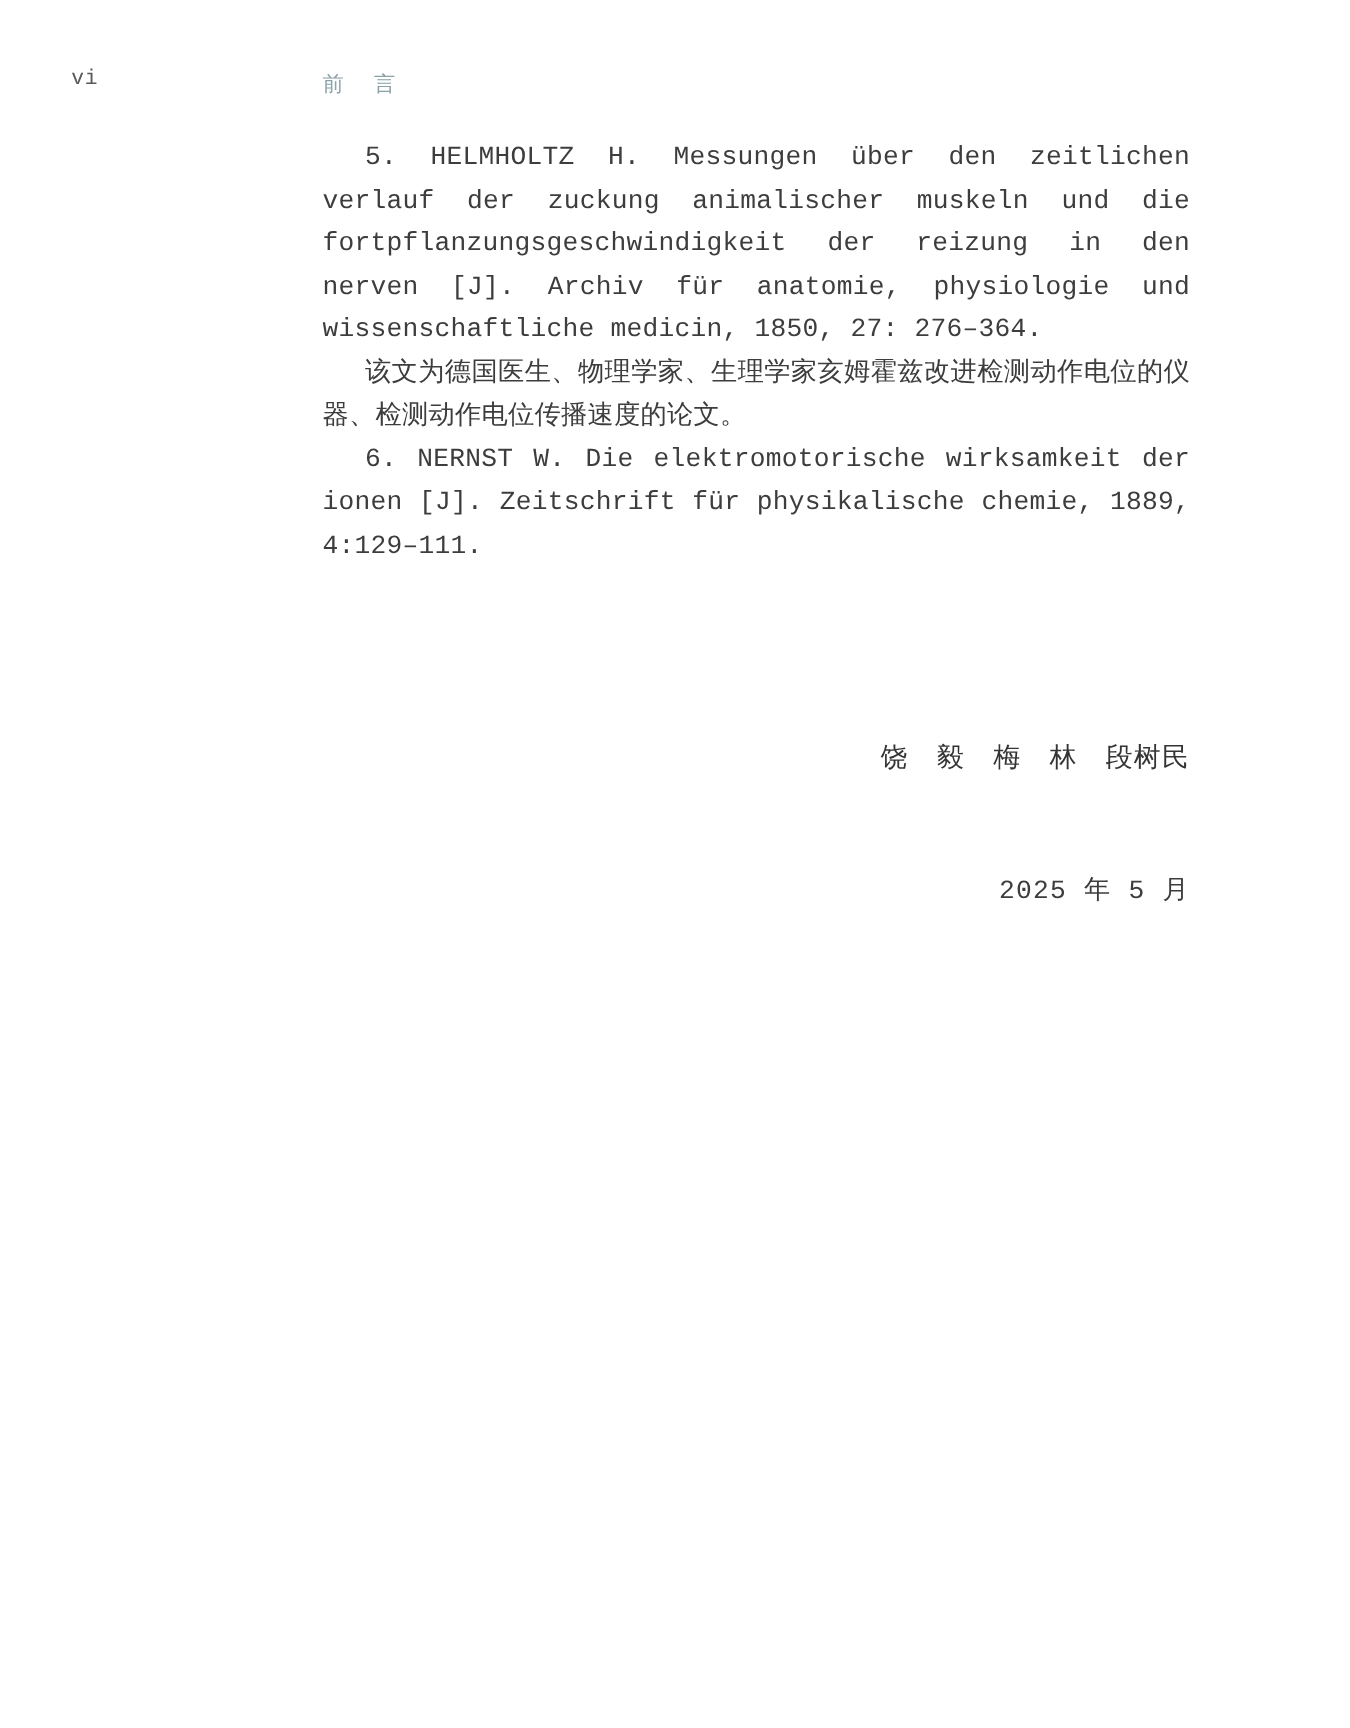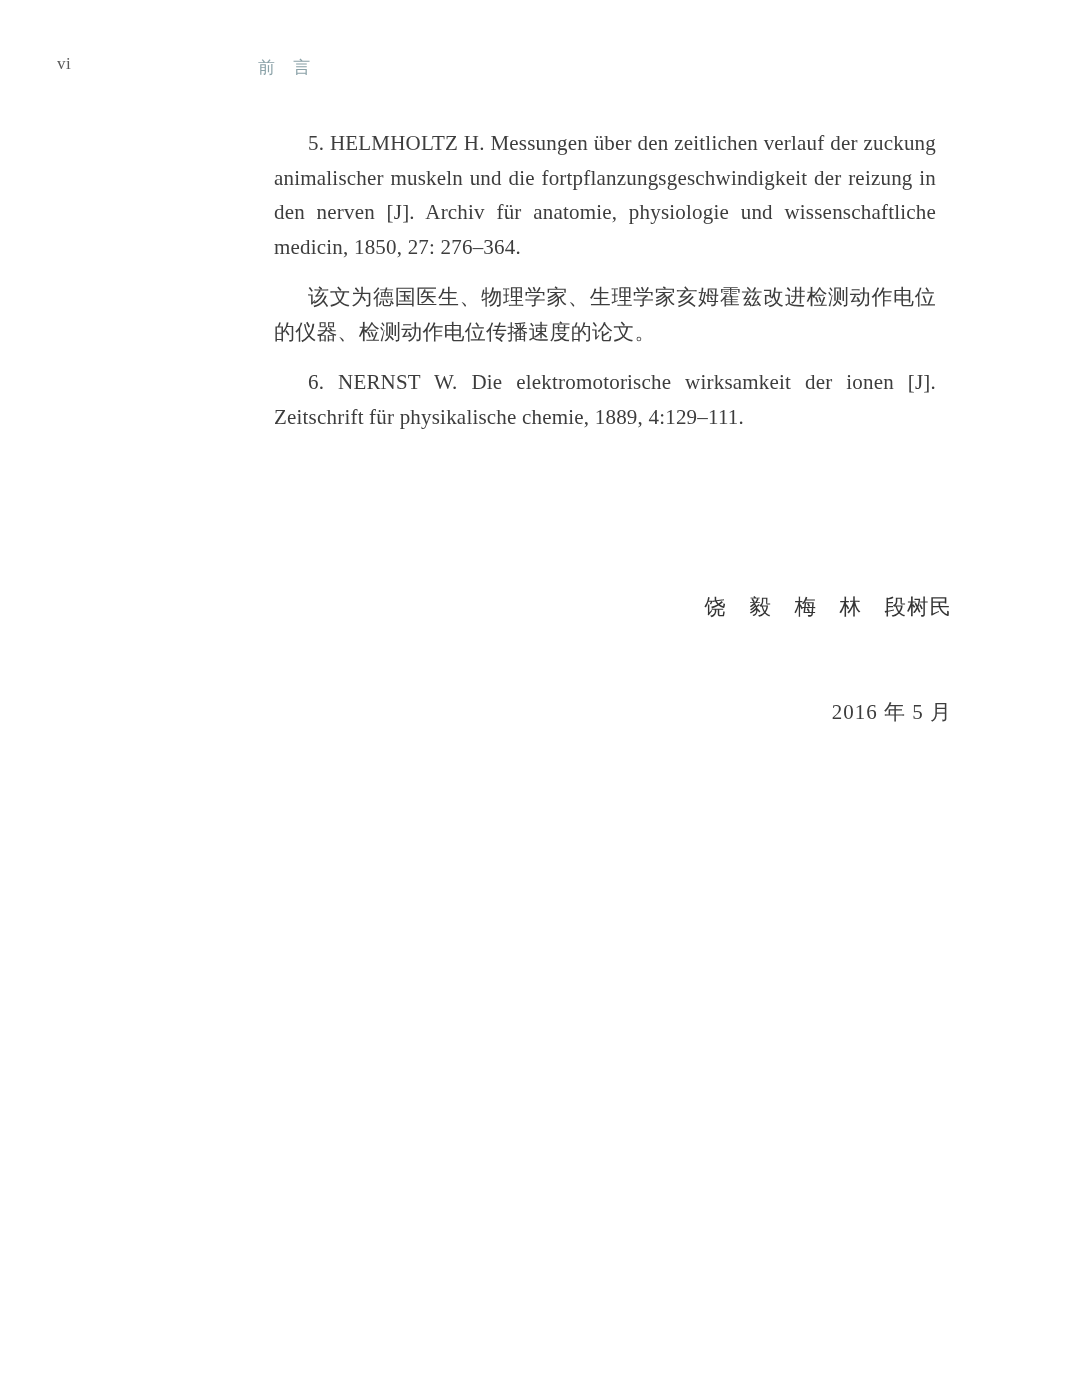--- a/index.html
+++ b/index.html
@@ -6,21 +6,21 @@
     margin: 0;
     padding: 0;
     background: #ffffff;
   }
   .page {
     position: relative;
     width: 1080px;
     height: 1186px;
     background: #ffffff;
     overflow: hidden;
-    font-family: Liberation Serif, serif;
+    font-family: Liberation Mono, monospace;
     color: #3d3d3d;
   }
   .page-number {
     position: absolute;
     left: 57px;
     top: 54px;
     font-size: 17px;
     color: #5a5a5a;
     letter-spacing: 0.5px;
   }
@@ -37,39 +37,38 @@
     position: absolute;
     left: 258px;
     top: 110px;
     width: 694px;
     font-size: 21px;
     line-height: 34.5px;
     color: #3d3d3d;
     letter-spacing: 0.2px;
   }
   .content p {
-    margin: 16px;
+    margin: 0;
     text-indent: 34px;
     text-align: justify;
   }
   .content p.cjk-note {
     text-align: justify;
     text-justify: inter-ideograph;
   }
   .signature {
     margin-top: 66px;
     text-align: right;
     line-height: 35px;
     white-space: pre-wrap;
   }
   .signature .names {
     font-size: 21.5px;
     letter-spacing: 1px;
     color: #343434;
-    margin-top: 20px;
   }
   .signature .date {
     font-size: 21px;
     color: #3d3d3d;
     letter-spacing: 1px;
   }
 </style>
 </head>
 <body>
 
@@ -85,18 +84,18 @@
 
     <p class="cjk-note">该文为德国医生、物理学家、生理学家亥姆霍兹改进检测动作电位的仪器、检测动作电位传播速度的论文。</p>
 
     <p>6. NERNST W. Die elektromotorische wirksamkeit der ionen [J]. Zeitschrift für physikalische chemie, 1889, 4:129–111.</p>
 
 
 
 
     <div class="signature">
       <div class="names">饶　毅　梅　林　段树民</div>
-      <div class="date">2016 年 5 月</div>
+      <div class="date">2025 年 5 月</div>
     </div>
 
   </div>
 
 </div>
 
 </body></html>

